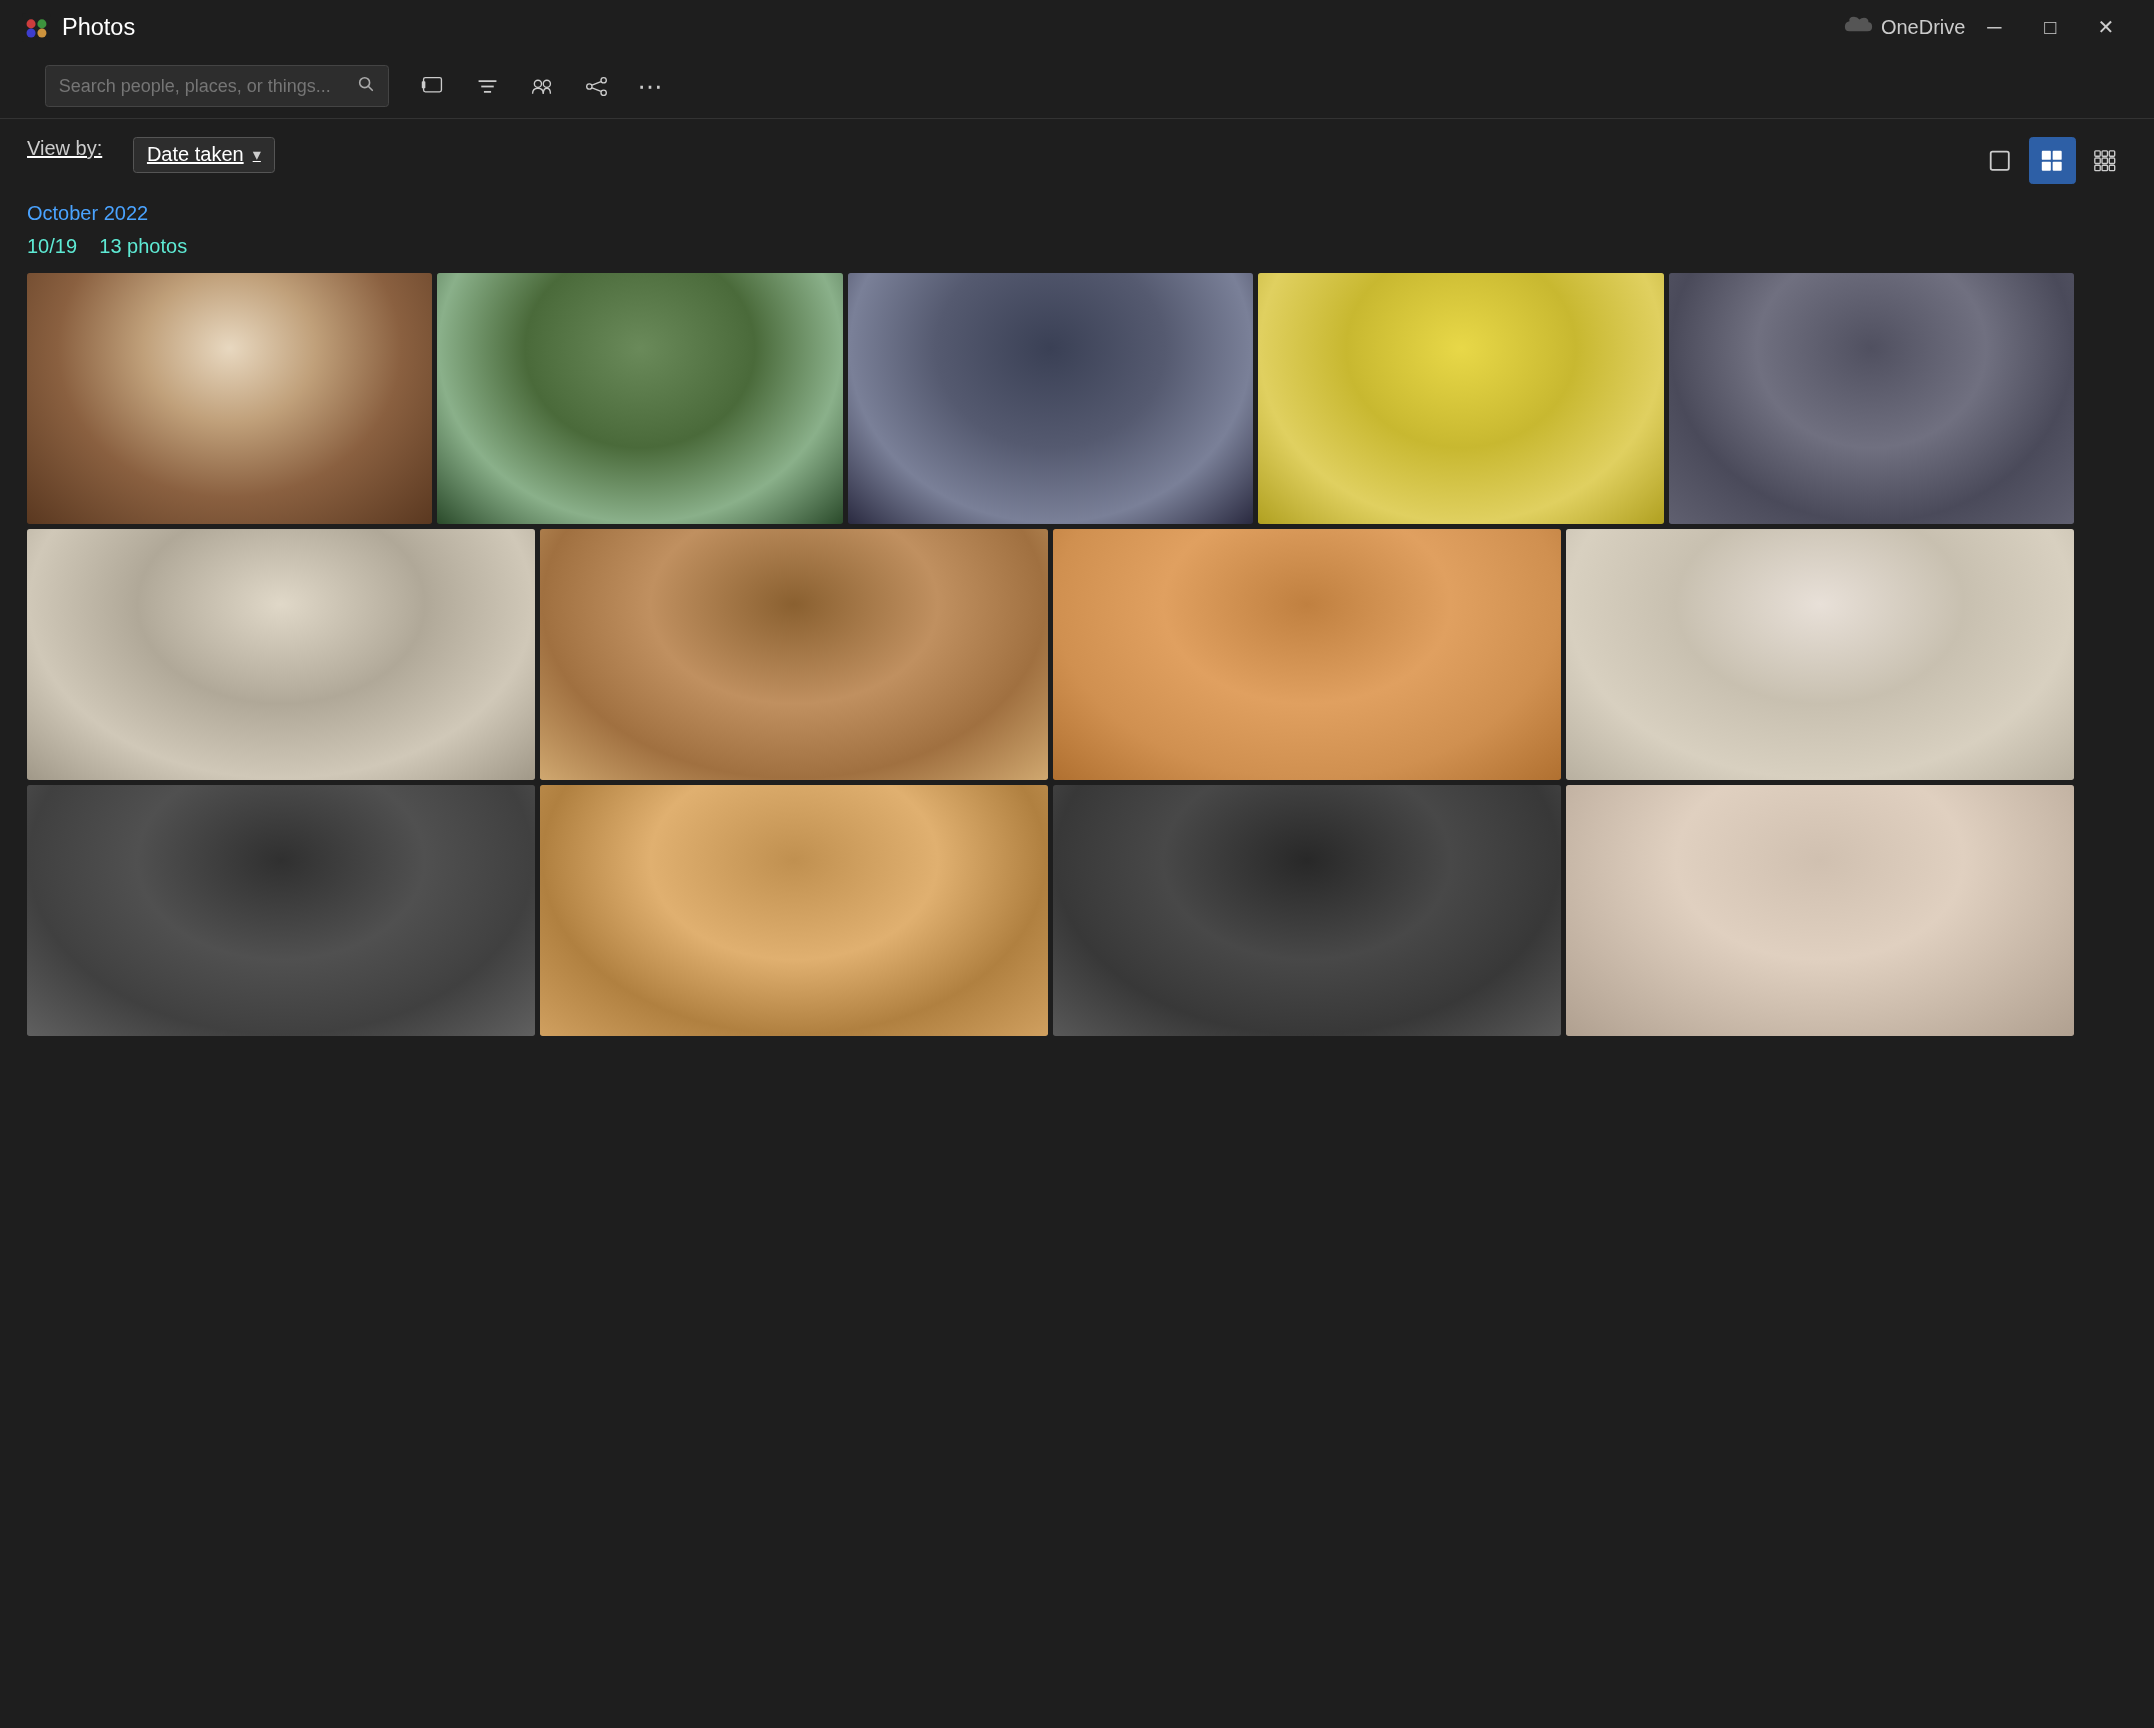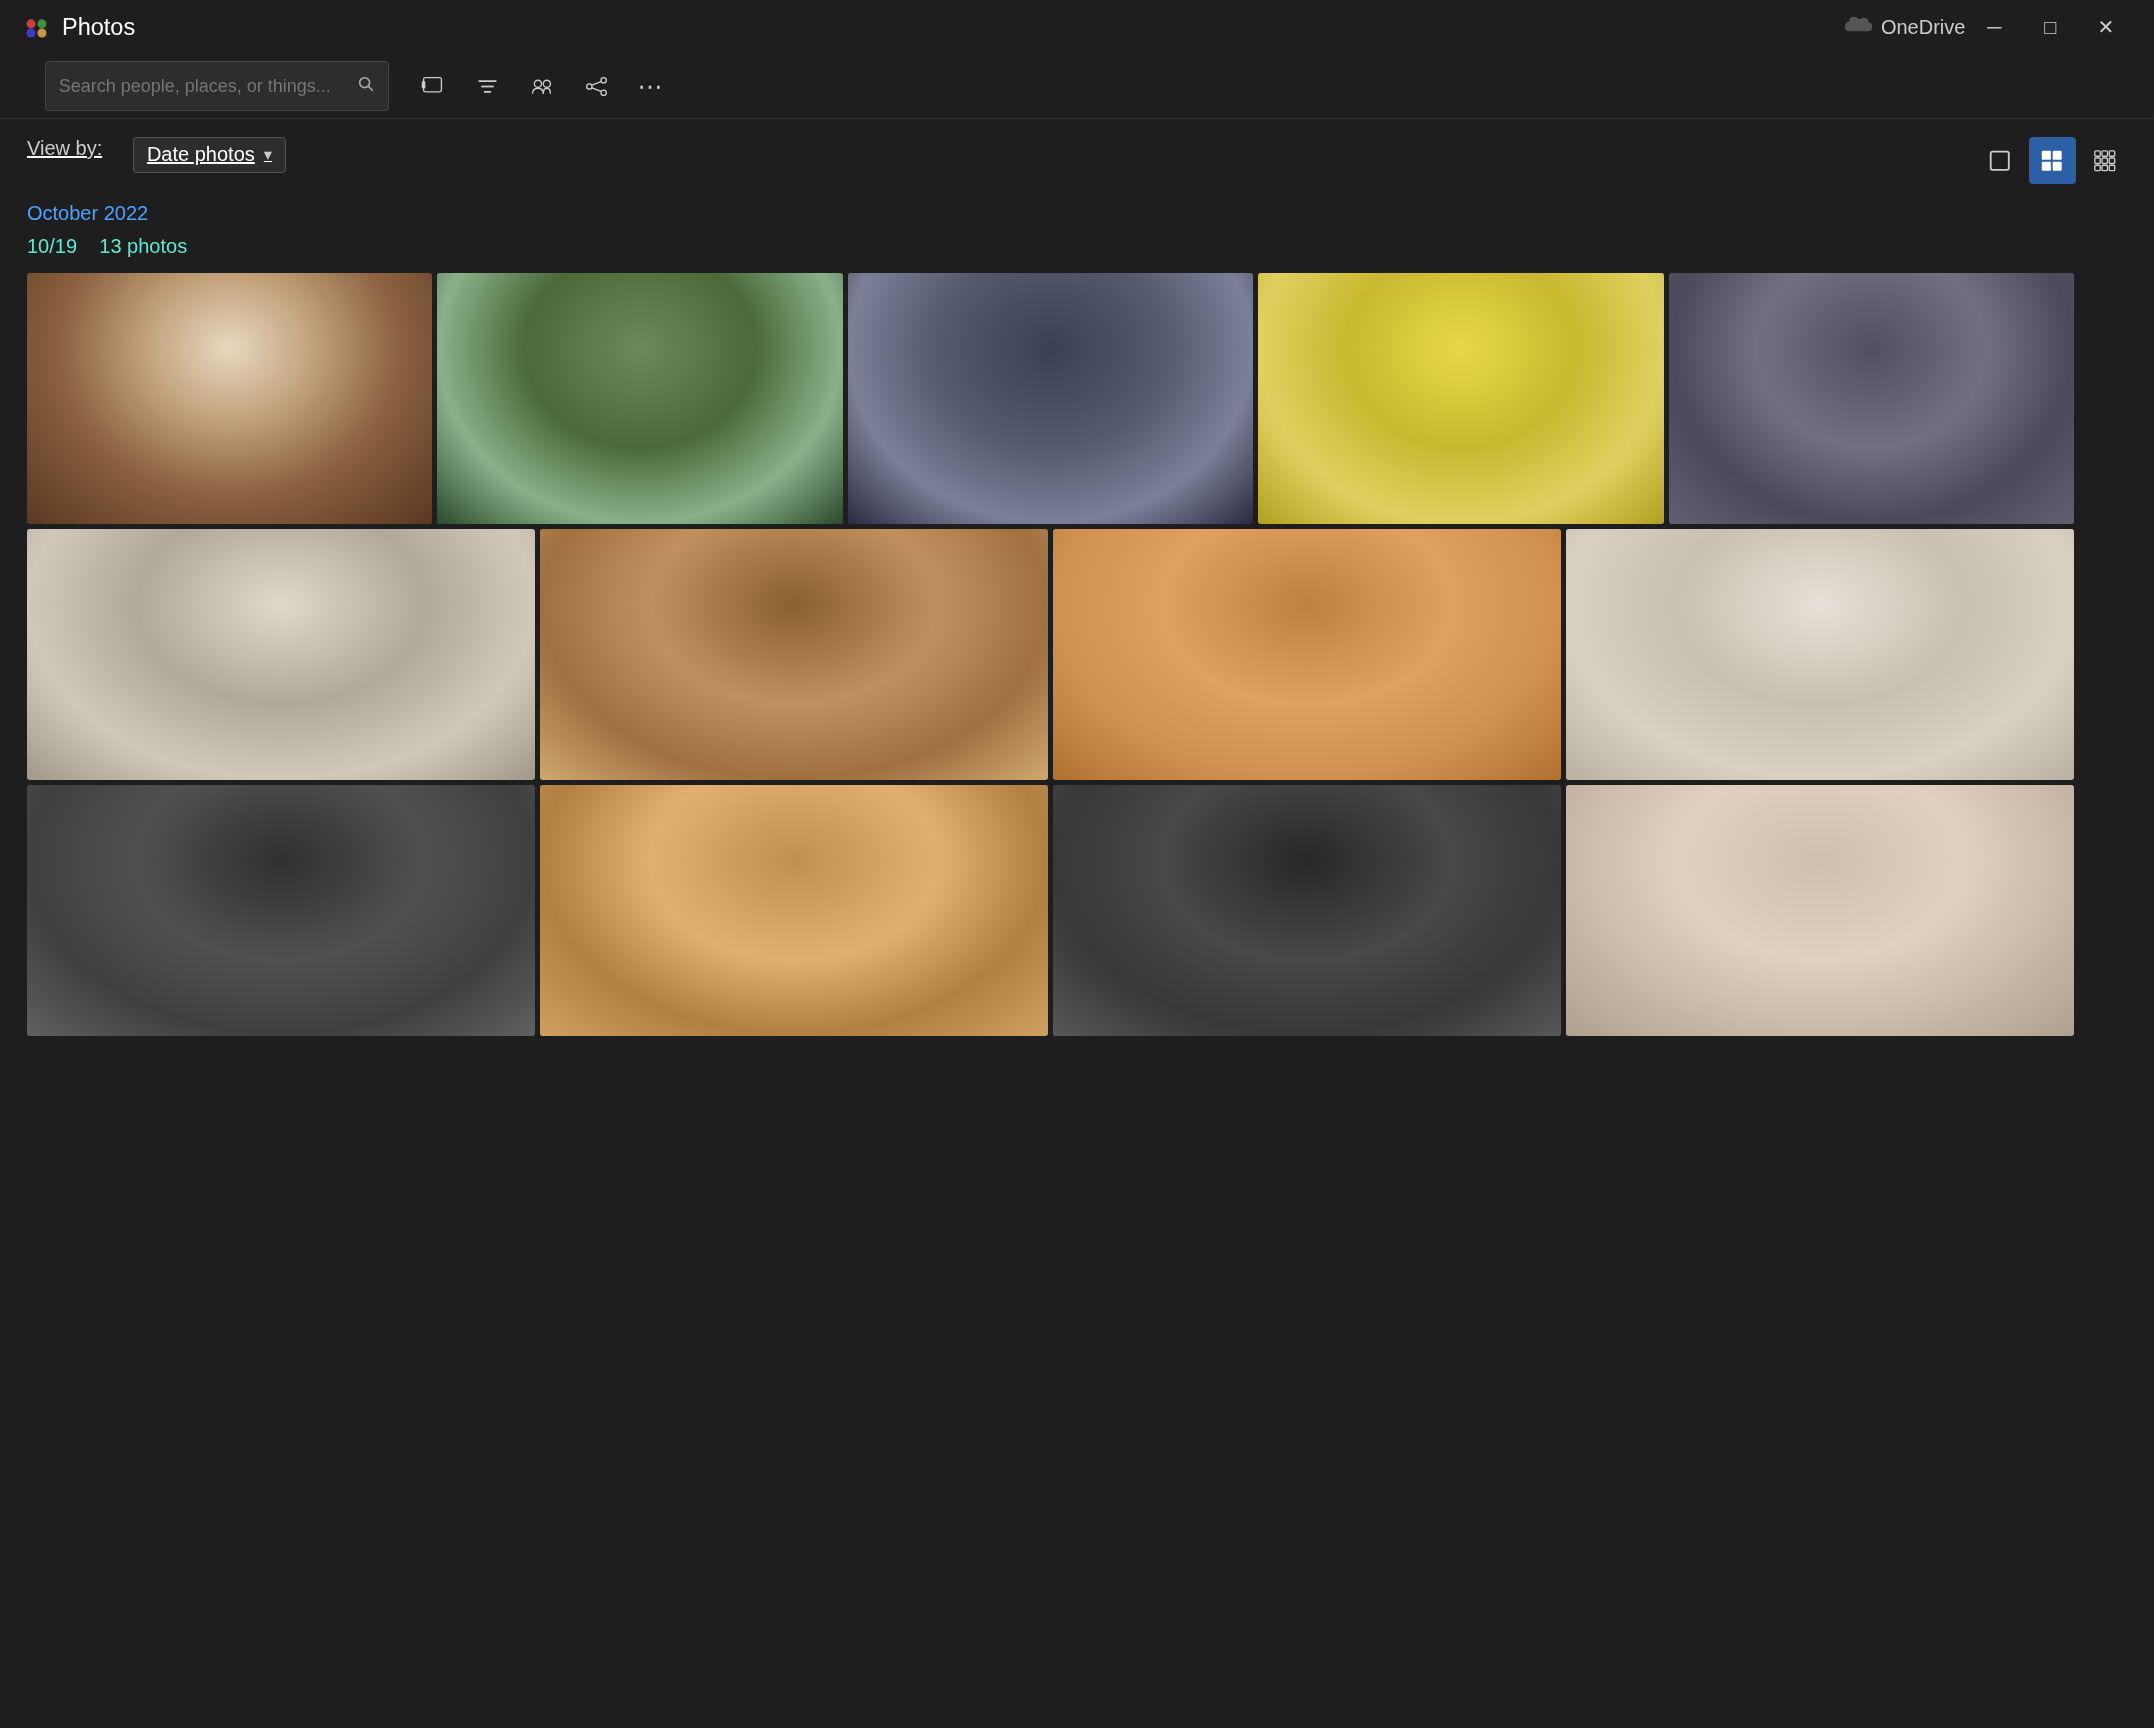--- a/index.html
+++ b/index.html
@@ -86,21 +86,21 @@
       border-bottom: 2.7px solid transparent;
       position: relative;
     }
     .nav-tab.active {
       color: #fff;
       border-bottom: 2.7px solid #0078d4;
     }
 
     .search-bar {
       width: 344px;
-      height: 50px;
+      height: 42px;
       background: #2d2d2d;
       border: 0.9px solid #444;
       border-radius: 3.6px;
       display: flex;
       align-items: center;
       padding: 0 12.7px;
       gap: 9px;
       margin-left: 18px;
     }
     .search-bar input {
@@ -397,21 +397,21 @@
       <span style="font-size:25px; color:#ccc; letter-spacing:1.8px;">⋯</span>
     </button>
   </div>
 </div>
 
 <div class="main-content">
 
   <div class="toolbar">
     <span class="view-by-label">View by:</span>
     <div class="view-by-dropdown">
-      <span>Date photos</span>
+      <span>Date taken</span>
       <span class="chevron">▾</span>
     </div>
     <div class="toolbar-right">
       <button class="view-toggle-btn" title="Select">
         <svg width="23.5" height="23.5" viewBox="0 0 26 26" fill="none">
           <rect x="3" y="3" width="20" height="20" rx="2" stroke="#ccc" stroke-width="2"></rect>
         </svg>
       </button>
       <button class="view-toggle-btn active" title="Medium grid">
         <svg width="23.5" height="23.5" viewBox="0 0 26 26" fill="none">

